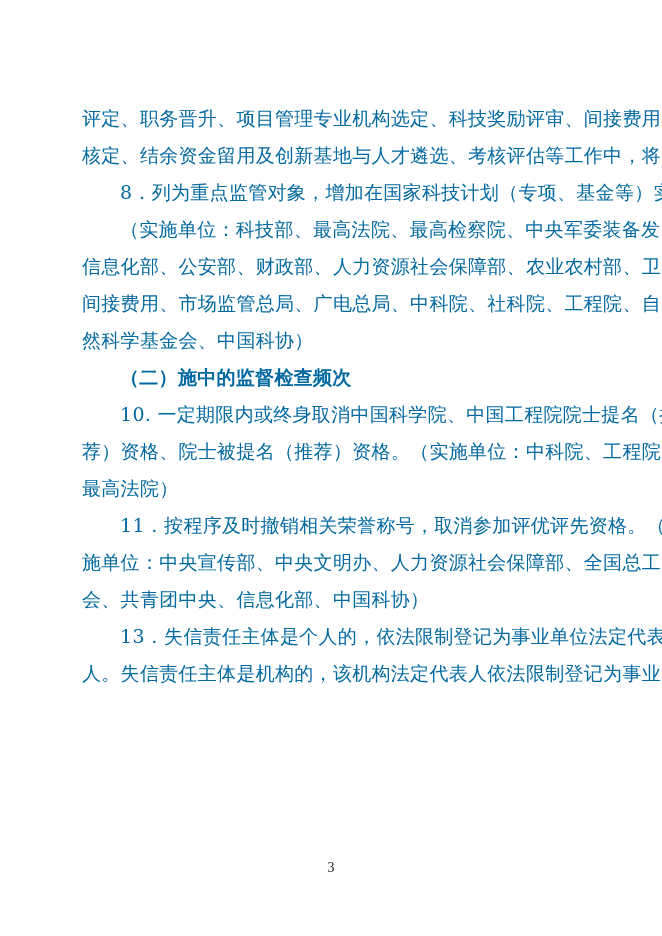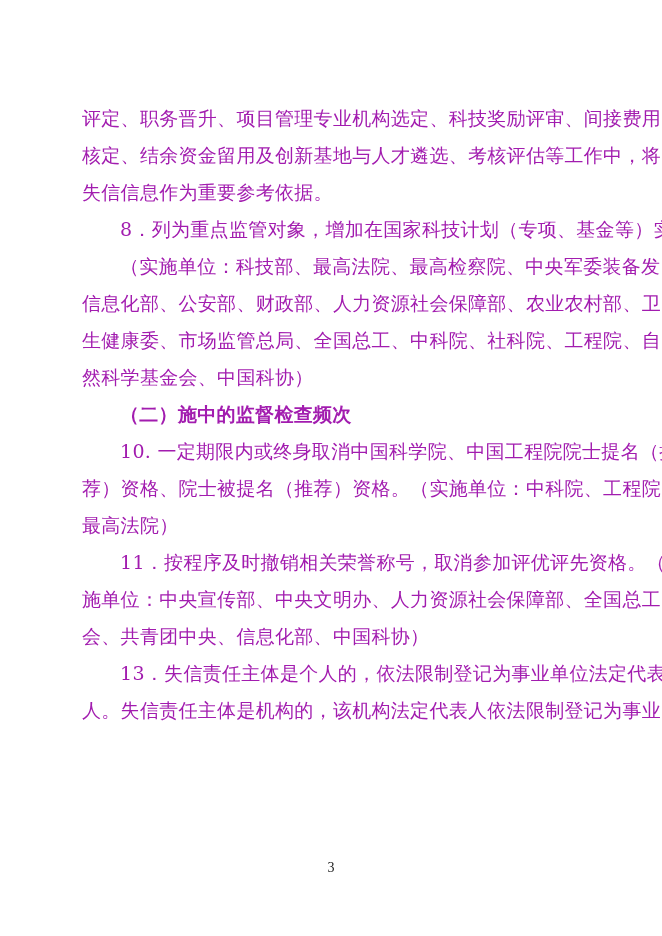--- a/index.html
+++ b/index.html
@@ -1,49 +1,48 @@
 <!DOCTYPE html>
 <html><head>
 <meta charset="utf-8">
 <style>
   html, body { margin: 0; padding: 0; background: #ffffff; }
   body { width: 662px; height: 936px; position: relative; overflow: hidden; }
   .page {
     position: absolute; left: 82px; top: 100px; width: 500px;
     font-family: "DejaVu Serif", "Liberation Serif", serif;
-    color: #a21caf; font-size: 19px;
+    color: #0369a1; font-size: 19px;
   }
   .line {
     height: 37px; line-height: 37px; white-space: nowrap;
     text-align: justify; text-align-last: justify; letter-spacing: 0.3px;
   }
   .line.last { text-align-last: left; }
   .indent { padding-left: 38px; }
   .heading { font-weight: bold; padding-left: 38px; text-align-last: left; }
   .page-number {
     position: absolute; top: 860px; left: 0; width: 662px; text-align: center;
     font-family: "Liberation Serif", serif; font-size: 14px; color: #222;
   }
 </style>
 </head>
 <body>
 
 <div class="page">
   <div>
     <div class="line">评定、职务晋升、项目管理专业机构选定、科技奖励评审、间接费用</div>
     <div class="line">核定、结余资金留用及创新基地与人才遴选、考核评估等工作中，将</div>
-    <div class="line last">失信信息作为重要参考依据。</div>
   </div>
   <div>
     <div class="line indent">8．列为重点监管对象，增加在国家科技计划（专项、基金等）实</div>
   </div>
   <div>
     <div class="line indent">（实施单位：科技部、最高法院、最高检察院、中央军委装备发</div>
     <div class="line">信息化部、公安部、财政部、人力资源社会保障部、农业农村部、卫</div>
-    <div class="line">生健康委、市场监管总局、全国总工、中科院、社科院、工程院、自</div>
+    <div class="line">间接费用、市场监管总局、广电总局、中科院、社科院、工程院、自</div>
     <div class="line last">然科学基金会、中国科协）</div>
   </div>
   <div>
     <div class="line heading">（二）施中的监督检查频次</div>
   </div>
   <div>
     <div class="line indent">10. 一定期限内或终身取消中国科学院、中国工程院院士提名（推</div>
     <div class="line">荐）资格、院士被提名（推荐）资格。（实施单位：中科院、工程院、</div>
     <div class="line last">最高法院）</div>
   </div>

